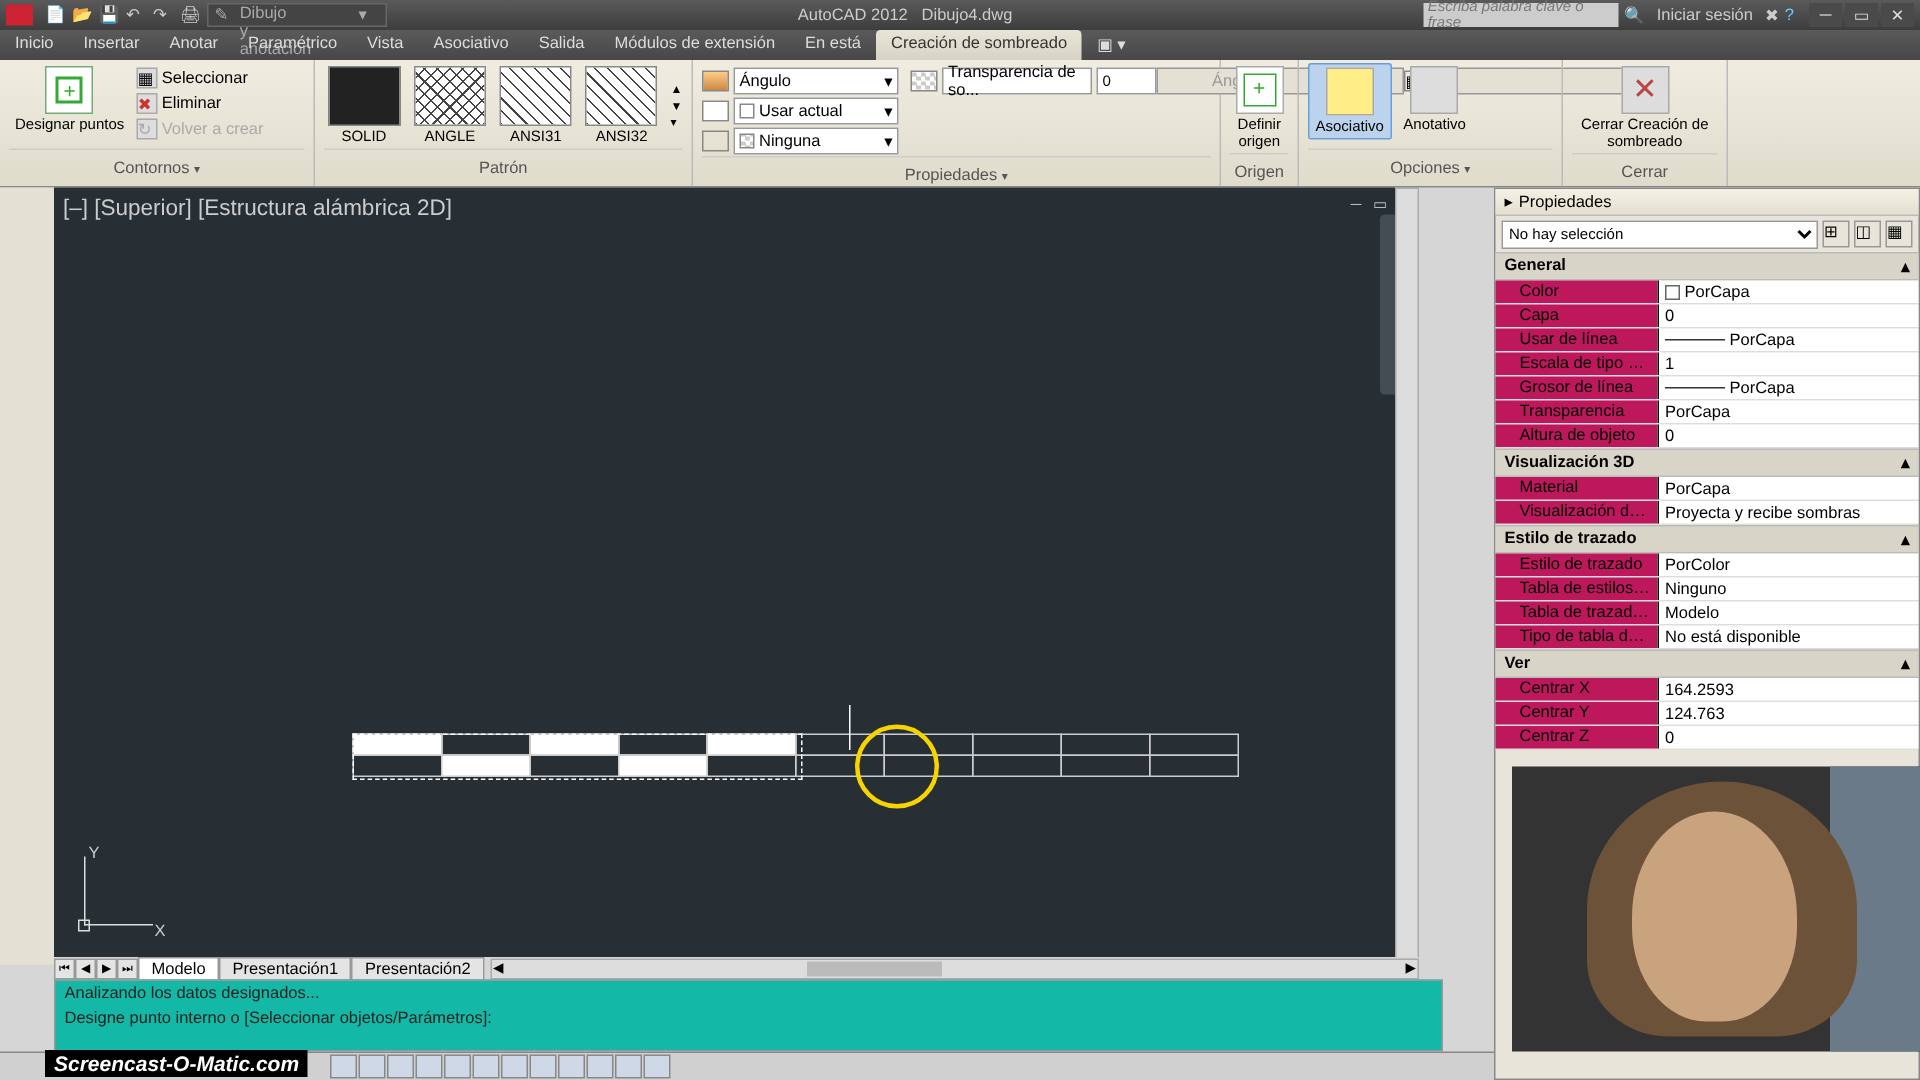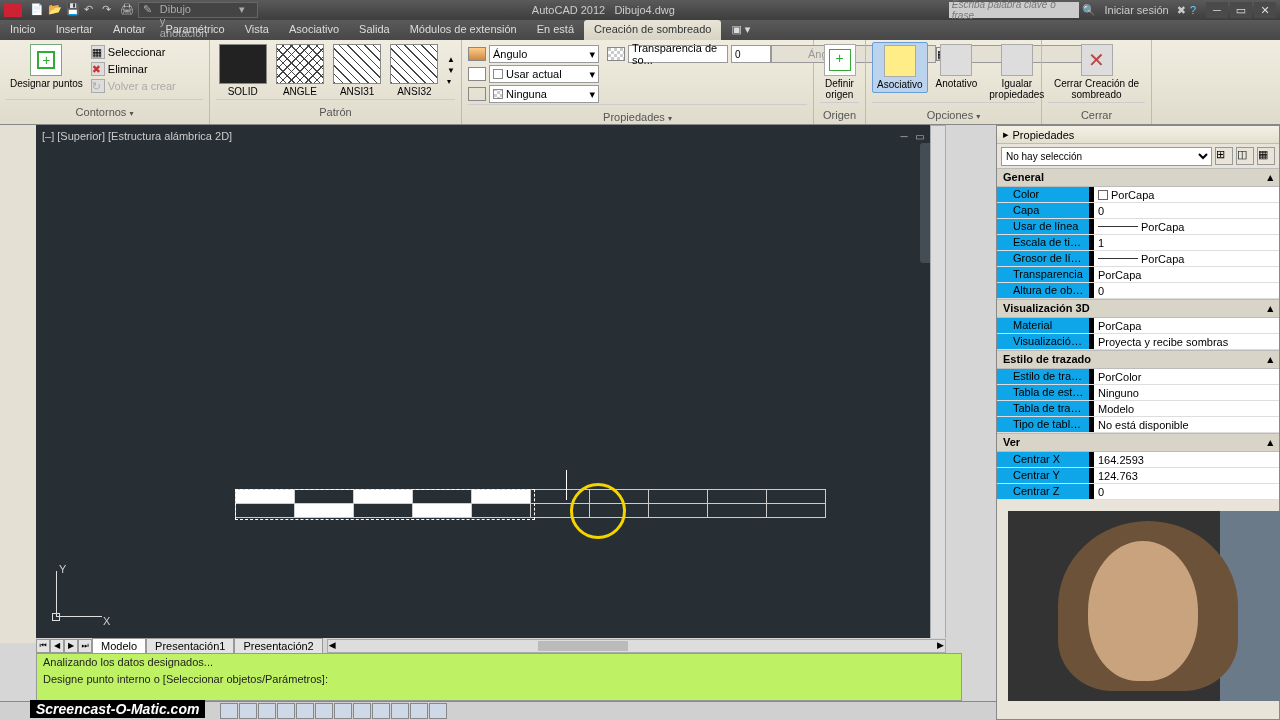--- a/index.html
+++ b/index.html
@@ -47,21 +47,21 @@
 .propfield .sw { width:18px; height:14px; border:1px solid #888; }
 .propfield .dd { width:110px; height:18px; background:#fff; border:1px solid #999; font-size:10px; padding:1px 3px; display:flex; align-items:center; }
 .propfield .num { width:40px; height:18px; background:#fff; border:1px solid #999; font-size:10px; padding:1px 3px; display:flex; align-items:center; }
 .propfield .num.dis { background:#e4e0d4; color:#999; }
 .propfield .dd.dis { background:#e4e0d4; color:#999;padding-left:36px; }
 
 .assoc.active { background:#bcd3ee; border:1px solid #6a9edb; border-radius:2px; }
 
 
 .workarea { position:absolute; top:125px; left:36px; width:910px; height:518px; background:#272f35; }
-.viewlabel { position:absolute; top:5px; left:6px; color:#ccc; font-size:11px; }
+.viewlabel { position:absolute; top:5px; left:6px; color:#ccc; font-size:15px; }
 .wa-btns { position:absolute; top:5px; right:4px; display:flex; gap:4px; color:#bbb; }
 .wa-btns span { width:12px; height:12px; display:flex; align-items:center; justify-content:center; font-size:10px; }
 
 
 .axes { position:absolute; bottom:18px; left:12px; color:#ccc; font-size:11px; }
 .axes .yaxis { position:absolute; bottom:8px; left:8px; width:1px; height:46px; background:#ddd; }
 .axes .xaxis { position:absolute; bottom:8px; left:8px; width:46px; height:1px; background:#ddd; }
 .axes .yl { position:absolute; bottom:50px; left:11px; }
 .axes .xl { position:absolute; bottom:-2px; left:55px; }
 .axes .box { position:absolute; bottom:4px; left:4px; width:8px; height:8px; border:1px solid #ddd; }
@@ -83,38 +83,38 @@
 .model-tabs .nav span { width:14px; height:14px; border:1px solid #999; background:#e4e4e4; display:flex; align-items:center; justify-content:center; font-size:8px; }
 .model-tabs .mtab { padding:1px 8px; background:#e4e4e4; border:1px solid #999; }
 .model-tabs .mtab.active { background:#fff; }
 .scrollbar-h { flex:1; height:14px; background:#ddd; border:1px solid #aaa; margin-left:4px; position:relative; }
 .scrollbar-h .thumb { position:absolute; left:34%; width:90px; height:10px; top:1px; background:#bbb; }
 
 
 .vscroll { position:absolute; top:125px; left:930px; width:16px; height:518px; background:#ddd; border:1px solid #aaa; }
 
 
-.cmdline { position:absolute; top:653px; left:36px; width:926px; height:48px; background:#bef264; border:1px solid #999; font-family:Consolas,monospace; font-size:11px; padding:2px 6px; line-height:13px; color:#222; }
+.cmdline { position:absolute; top:653px; left:36px; width:926px; height:48px; background:#14b8a6; border:1px solid #999; font-family:Consolas,monospace; font-size:11px; padding:2px 6px; line-height:13px; color:#222; }
 
 
 .statusbar { position:absolute; bottom:0; left:0; width:1280px; height:19px; background:#d0d0d0; border-top:1px solid #888; display:flex; align-items:center; }
 .status-btns { display:flex; margin-left:220px; }
 .status-btns span { width:18px; height:16px; border:1px solid #888; background:#cfd8e6; margin-right:1px; }
 .watermark { position:absolute; bottom:2px; left:30px; background:#000; color:#fff; font-weight:bold; font-size:14px; padding:1px 6px; font-style:italic; }
 
 
 .proppanel { position:absolute; top:125px; right:0; width:284px; height:595px; background:#e8e4da; border:1px solid #888; display:flex; flex-direction:column; }
 .prop-title { height:18px; background:linear-gradient(#f4f0e4,#e4e0d0); padding:2px 6px; font-size:11px; border-bottom:1px solid #bbb; display:flex; align-items:center; }
 .prop-sel { height:24px; padding:2px 4px; display:flex; gap:3px; align-items:center; }
 .prop-sel select { flex:1; height:19px; font-size:10px; background:#fff; border:1px solid #999; }
 .prop-sel .ib { width:18px; height:18px; border:1px solid #999; background:#e8e4da; }
 .prop-section { background:#d8d4c8; padding:2px 6px; font-size:11px; font-weight:bold; border-top:1px solid #bbb; border-bottom:1px solid #bbb; display:flex; justify-content:space-between; }
 .prop-row { display:flex; height:16px; font-size:10px; border-bottom:1px solid #ddd; }
-.prop-row .k { width:92px; padding:1px 4px 1px 16px; background:#0ea5e9; overflow:hidden; white-space:nowrap; text-overflow:ellipsis; }
-.prop-row .v { flex:1; padding:1px 4px; background:#fff; border-left:5px solid #000000; display:flex; align-items:center; gap:3px; }
+.prop-row .k { width:108px; padding:1px 4px 1px 16px; background:#be185d; overflow:hidden; white-space:nowrap; text-overflow:ellipsis; }
+.prop-row .v { flex:1; padding:1px 4px; background:#fff; border-left:1px solid #000000; display:flex; align-items:center; gap:3px; }
 .colorbox { width:10px; height:10px; border:1px solid #666; background:#fff; display:inline-block; }
 .linebox { width:40px; height:1px; background:#333; display:inline-block; }
 
 
 .webcam { position:absolute; bottom:19px; right:0; width:272px; height:190px; background:#333; overflow:hidden; }
 .face { position:absolute; top:30px; left:80px; width:110px; height:140px; background:#c9a37e; border-radius:50% 50% 45% 45%; }
 .hair { position:absolute; top:10px; left:50px; width:180px; height:170px; background:#6b5238; border-radius:50% 50% 30% 30%; }
 .bg1 { position:absolute; top:0; right:0; width:60px; height:190px; background:#6a7a88; }
 
 
@@ -282,24 +282,20 @@
 
   <div class="panel" style="width:176px">
     <div class="panel-body">
       <div class="big-btn assoc active">
           <div class="ico" style="background:#fe8"></div>
           <div class="lbl">Asociativo</div>
         </div>
       <div class="big-btn">
           <div class="ico"></div>
           <div class="lbl">Anotativo</div>
-        </div>
-      <div class="big-btn">
-          <div class="ico"></div>
-          <div class="lbl">Igualar propiedades</div>
         </div>
     </div>
     <div class="panel-title"><span>Opciones</span><span class="dd">▾</span></div>
   </div>
 
   <div class="panel" style="width:110px">
     <div class="panel-body" style="justify-content:center">
         <div class="big-btn">
           <div class="ico" style="color:#b44;font-size:20px;text-align:center;line-height:30px">✕</div>
           <div class="lbl">Cerrar Creación de sombreado</div>

